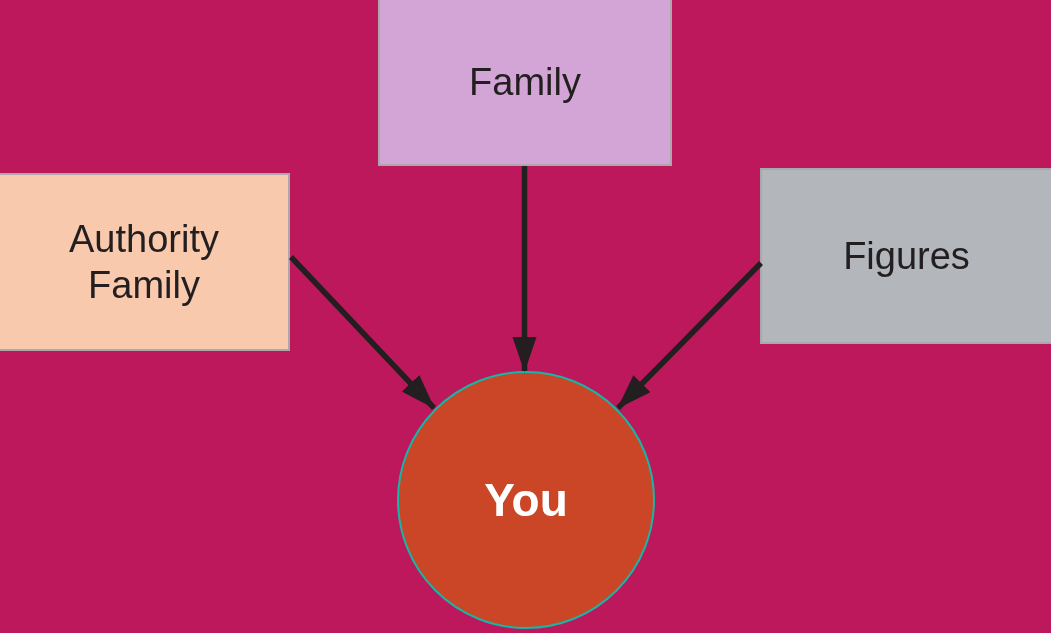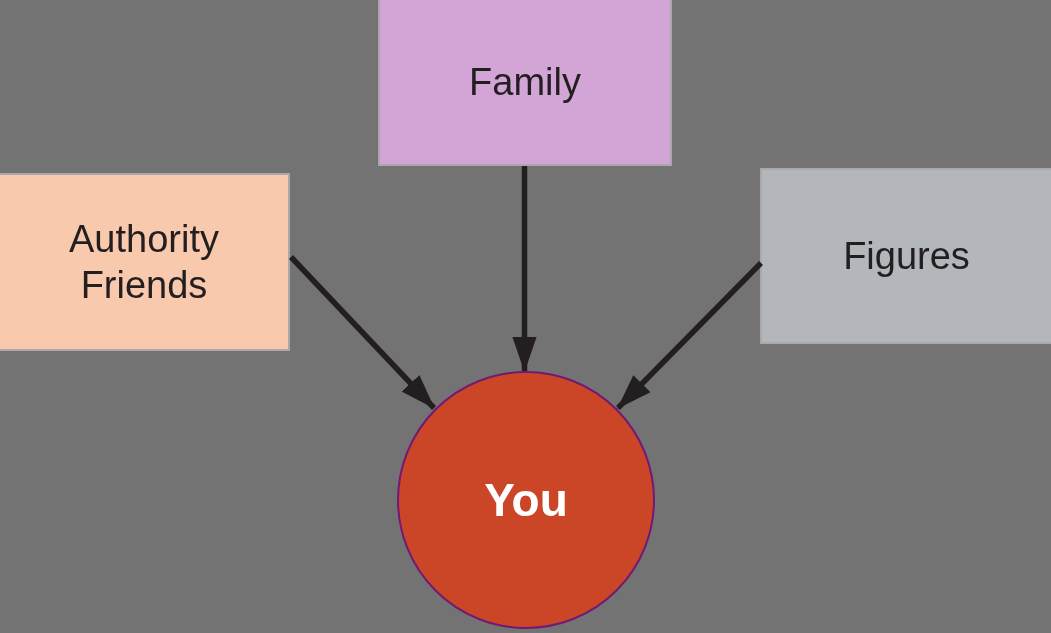--- a/index.html
+++ b/index.html
@@ -1,21 +1,21 @@
 <!DOCTYPE html>
 <html><head>
 <meta charset="utf-8">
 <style>
   html, body { margin: 0; padding: 0; background: #ffffff; }
 
   .canvas {
     position: relative;
     width: 1051px;
     height: 633px;
-    background: #737373;
+    background: #be185d;
     overflow: hidden;
     font-family: "Liberation Sans", sans-serif;
   }
 
   .node {
     position: absolute;
     box-sizing: border-box;
     border: 2px solid #aba7ac;
     display: flex;
     align-items: center;
@@ -30,21 +30,21 @@
   .node-authority { left: -2px;  top: 173px; width: 292px; height: 178px; background: #f8c9ac; padding: 0 18px; }
   .node-friends   { left: 760px; top: 168px; width: 293px; height: 176px; background: #b3b7bc; }
 
   .node-you {
     position: absolute;
     left: 397px;
     top: 371px;
     width: 258px;
     height: 258px;
     box-sizing: border-box;
-    border: 2px solid #701a75;
+    border: 2px solid #14b8a6;
     border-radius: 50%;
     background: #cb4627;
     display: flex;
     align-items: center;
     justify-content: center;
     font-size: 46px;
     font-weight: bold;
     color: #ffffff;
   }
 
@@ -66,21 +66,21 @@
 </head>
 <body>
 
 <div class="canvas">
 
   <div class="node node-family" style="background-color: rgb(211, 165, 214);">
     <span>Family</span>
   </div>
 
   <div class="node node-authority" style="background-color: rgb(248, 201, 172);">
-    <span>Authority Friends</span>
+    <span>Authority Family</span>
   </div>
 
   <div class="node node-friends" style="background-color: rgb(179, 183, 188);">
     <span>Figures</span>
   </div>
 
   <div class="node-you" style="background-color: rgb(203, 70, 39); color: rgb(255, 255, 255);">
     <span>You</span>
   </div>
 

